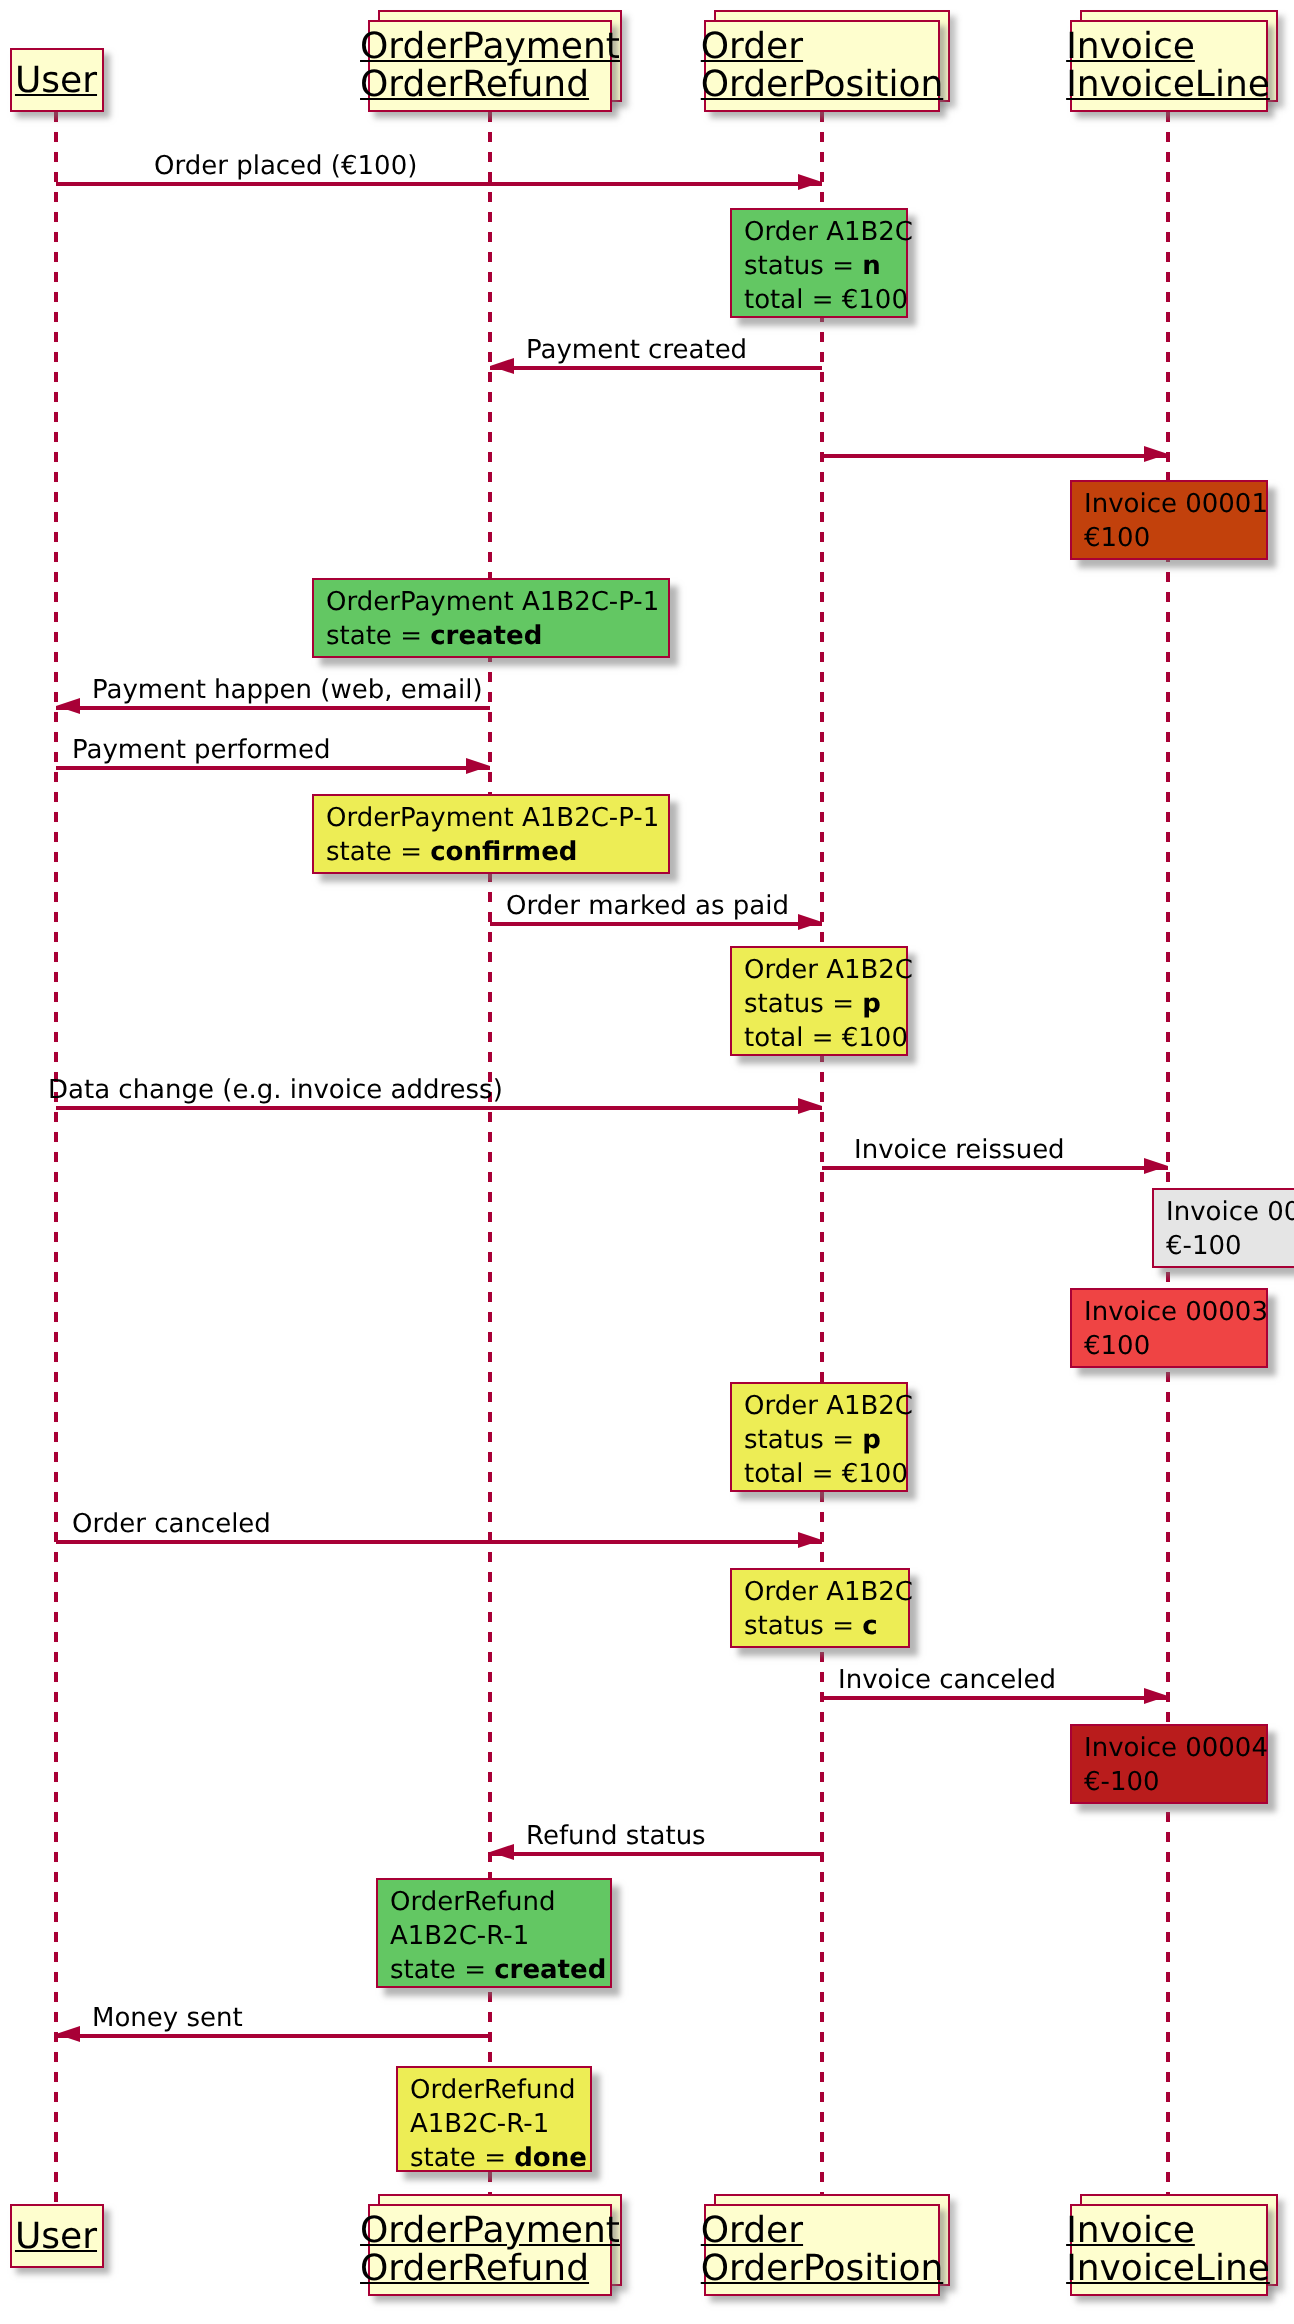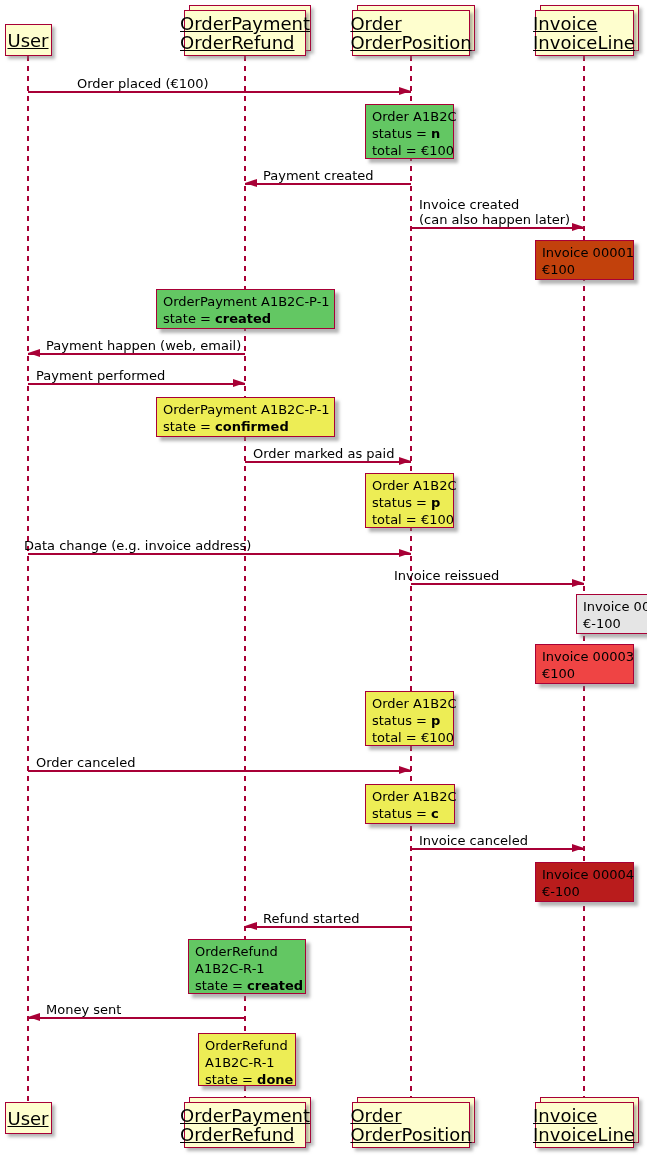--- a/index.html
+++ b/index.html
@@ -33,45 +33,44 @@
     <div class="lifeline" style="left: 410px; top: 56px; height: 1046px;"></div>
     <div class="lifeline" style="left: 583px; top: 56px; height: 1046px;"></div>
     <div class="msg-line" style="left: 28px; width: 383px; top: 91px;"></div>
     <div class="msg-head right" style="top: 87.2px; left: 399px;"></div>
     <div class="msg-label" style="left: 36px; top: 76px; margin-left: 41px;">Order placed (€100)</div>
     <div class="msg-line" style="left: 245px; width: 166px; top: 183px;"></div>
     <div class="msg-head left" style="top: 179.2px; left: 245px;"></div>
     <div class="msg-label" style="left: 263px; top: 168px;">Payment created</div>
     <div class="msg-line" style="left: 411px; width: 173px; top: 227px;"></div>
     <div class="msg-head right" style="top: 223.2px; left: 572px;"></div>
-    <div class="msg-label" style="left: 419px; top: 197px;">Invoice created<br>(can also happen later)</div>
     <div class="msg-line" style="left: 28px; width: 217px; top: 353px;"></div>
     <div class="msg-head left" style="top: 349.2px; left: 28px;"></div>
     <div class="msg-label" style="left: 46px; top: 338px;">Payment happen (web, email)</div>
     <div class="msg-line" style="left: 28px; width: 217px; top: 383px;"></div>
     <div class="msg-head right" style="top: 379.2px; left: 233px;"></div>
     <div class="msg-label" style="left: 36px; top: 368px;">Payment performed</div>
     <div class="msg-line" style="left: 245px; width: 166px; top: 461px;"></div>
     <div class="msg-head right" style="top: 457.2px; left: 399px;"></div>
     <div class="msg-label" style="left: 253px; top: 446px;">Order marked as paid</div>
     <div class="msg-line" style="left: 28px; width: 383px; top: 553px;"></div>
     <div class="msg-head right" style="top: 549.2px; left: 399px;"></div>
     <div class="msg-label" style="left: 24px; top: 538px;">Data change (e.g. invoice address)</div>
     <div class="msg-line" style="left: 411px; width: 173px; top: 583px;"></div>
     <div class="msg-head right" style="top: 579.2px; left: 572px;"></div>
-    <div class="msg-label" style="left: 394px; top: 568px;">Invoice reissued</div>
+    <div class="msg-label" style="left: 427px; top: 568px;">Invoice reissued</div>
     <div class="msg-line" style="left: 28px; width: 383px; top: 770px;"></div>
     <div class="msg-head right" style="top: 766.2px; left: 399px;"></div>
     <div class="msg-label" style="left: 36px; top: 755px;">Order canceled</div>
     <div class="msg-line" style="left: 411px; width: 173px; top: 848px;"></div>
     <div class="msg-head right" style="top: 844.2px; left: 572px;"></div>
     <div class="msg-label" style="left: 419px; top: 833px; text-align: right;">Invoice canceled</div>
     <div class="msg-line" style="left: 245px; width: 166px; top: 926px;"></div>
     <div class="msg-head left" style="top: 922.2px; left: 245px;"></div>
-    <div class="msg-label" style="left: 263px; top: 911px;">Refund started</div>
+    <div class="msg-label" style="left: 263px; top: 911px;">Refund status</div>
     <div class="msg-line" style="left: 28px; width: 217px; top: 1017px;"></div>
     <div class="msg-head left" style="top: 1013.2px; left: 28px;"></div>
     <div class="msg-label" style="left: 46px; top: 1002px; text-align: right;">Money sent</div>
     <div class="note" style="left: 365px; top: 104px; width: 89px; height: 55px; background: rgb(99, 199, 99);">Order A1B2C<br>status = <b>n</b><br>total = €100</div>
     <div class="note" style="left: 535px; top: 240px; width: 99px; height: 40px; background: #c2410c;">Invoice 00001<br>€100</div>
     <div class="note" style="left: 156px; top: 289px; width: 179px; height: 40px; background: rgb(99, 199, 99);">OrderPayment A1B2C-P-1<br>state = <b>created</b></div>
     <div class="note" style="left: 156px; top: 397px; width: 179px; height: 40px; background: rgb(237, 237, 85);">OrderPayment A1B2C-P-1<br>state = <b>confirmed</b></div>
     <div class="note" style="left: 365px; top: 473px; width: 89px; height: 55px; background: rgb(237, 237, 85);">Order A1B2C<br>status = <b>p</b><br>total = €100</div>
     <div class="note" style="left: 535px; top: 594px; width: 84px; height: 40px; background: #e5e5e5; margin-left: 41px;">Invoice 00002<br>€-100</div>
     <div class="note" style="left: 535px; top: 644px; width: 99px; height: 40px; background: #ef4444;">Invoice 00003<br>€100</div>

